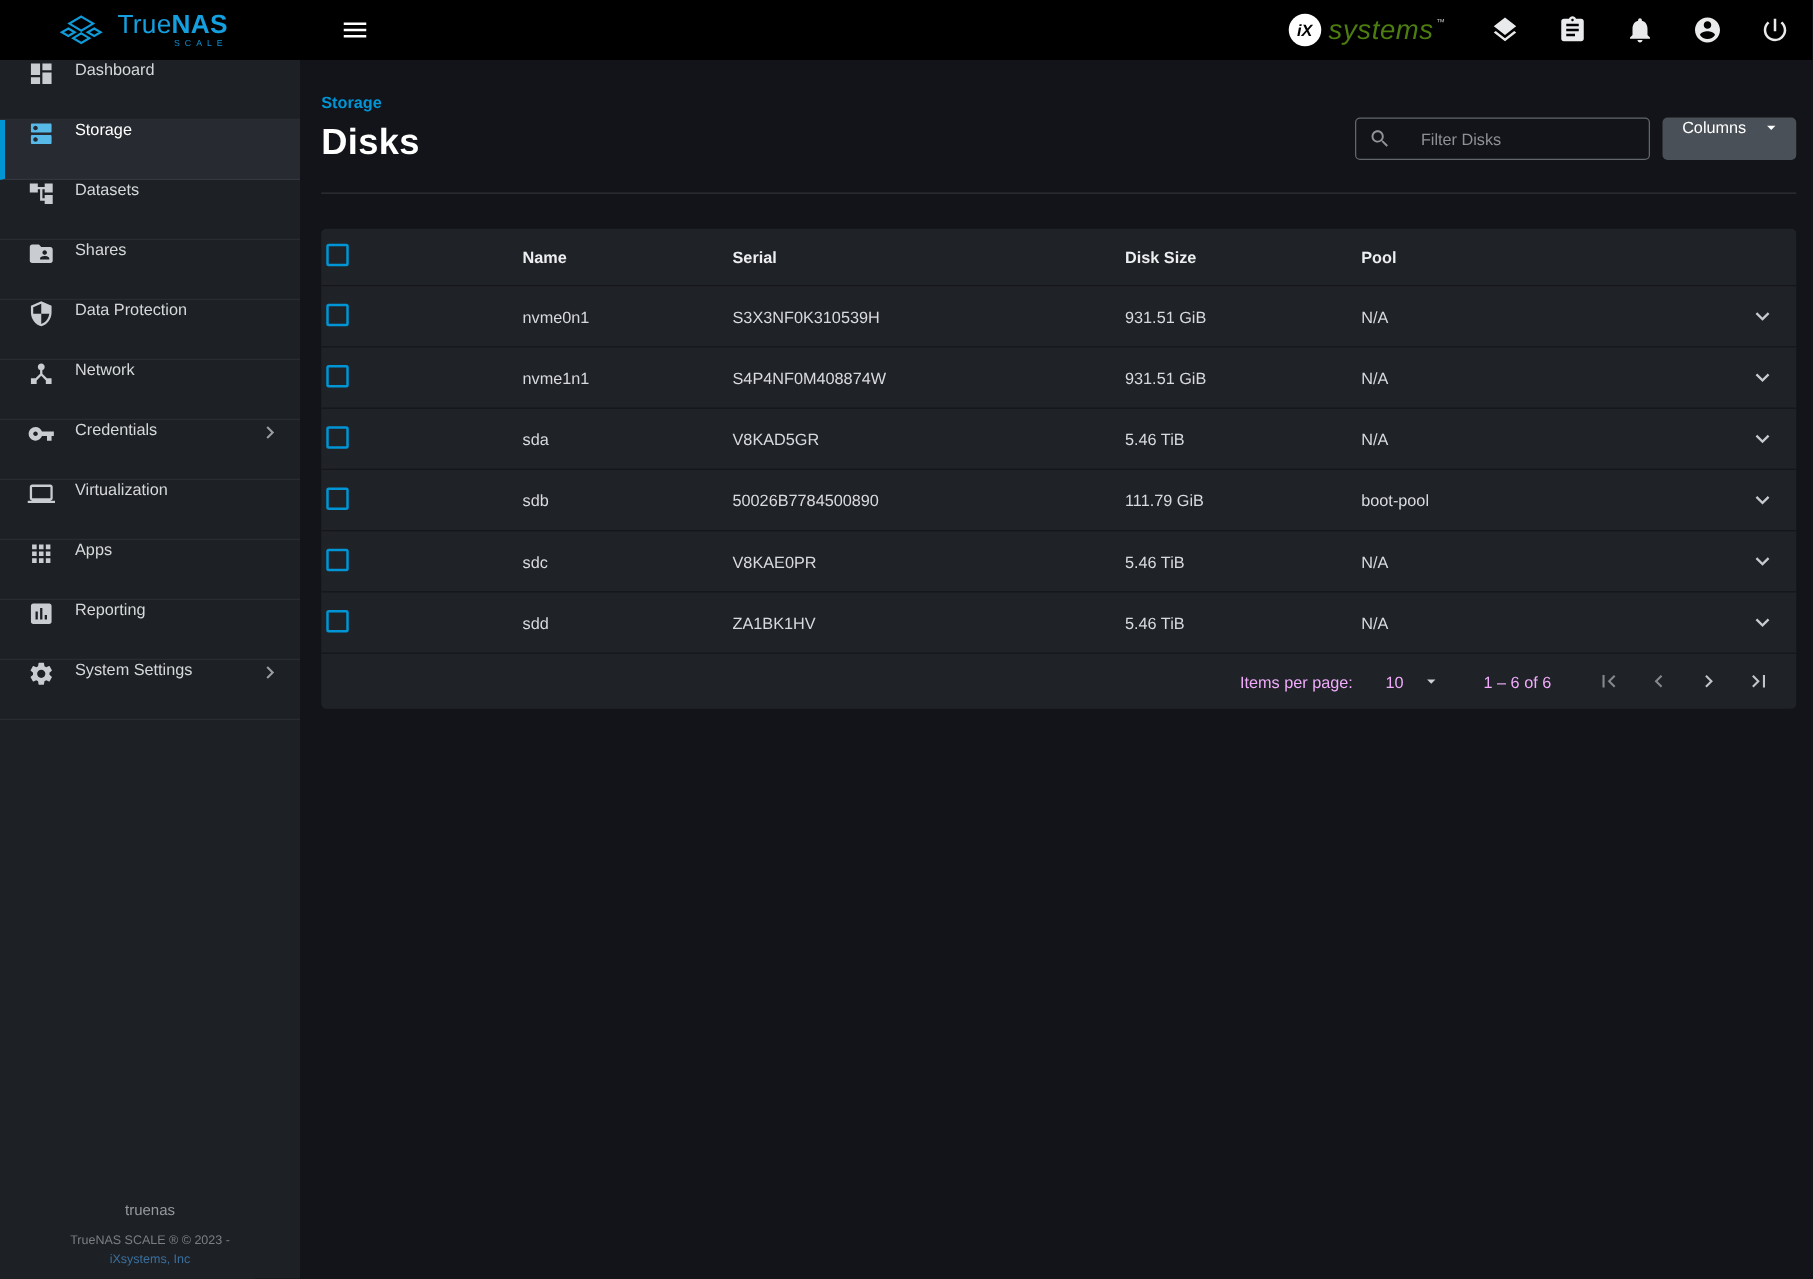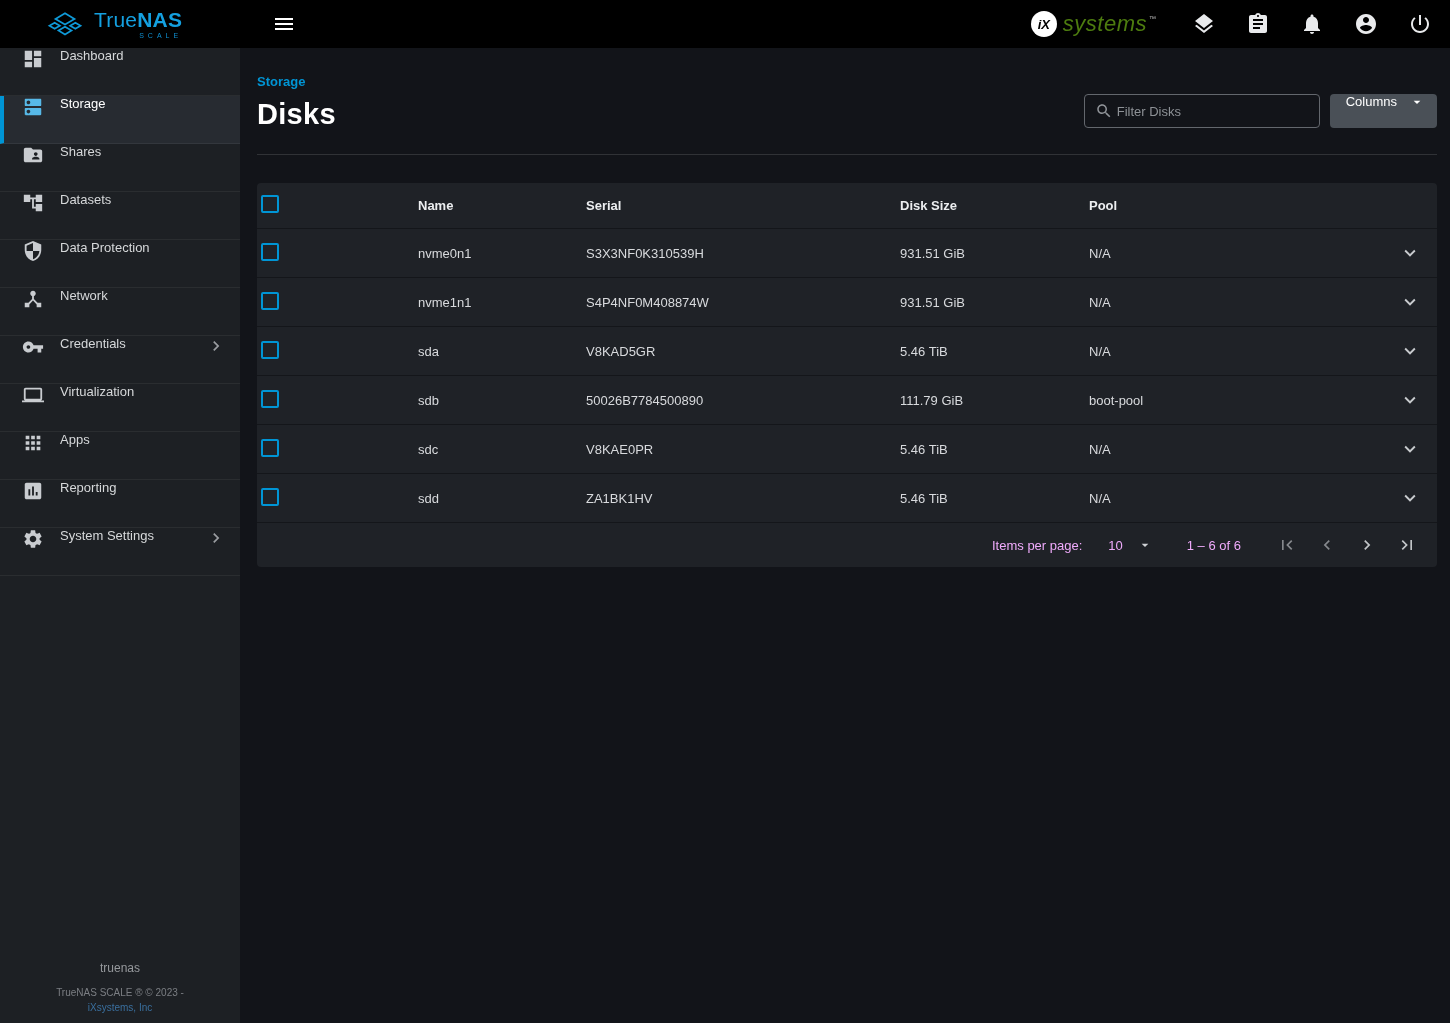--- a/index.html
+++ b/index.html
@@ -54,21 +54,21 @@
   .sf-company { font-size:10px; color:#3a6f9e; cursor:pointer; }
 
   
   .main { flex:1; padding:26px 13px 0 17px; }
   .page-header { display:flex; justify-content:space-between; align-items:flex-end; }
   .breadcrumb { font-size:13px; color:#0095d5; font-weight:700; cursor:pointer; }
   .page-title { font-size:29px; font-weight:700; color:#fff; margin-top:9px; letter-spacing:.3px; }
   .header-actions { display:flex; gap:10px; margin-bottom:3px; }
   .filter-field {
     width:236px; height:34px; border:1px solid #63676d; border-radius:4px;
-    display:flex; align-items:center; padding:0 10px; gap:4px; background:transparent;
+    display:flex; align-items:center; padding:0 10px; gap:24px; background:transparent;
   }
   .filter-field svg { fill:#909499; flex-shrink:0; }
   .filter-field input {
     background:transparent; border:none; outline:none; color:#e6e8ea;
     font-size:13px; width:100%; font-family:"Liberation Sans", sans-serif;
   }
   .filter-field input::placeholder { color:#8d9196; }
   .columns-btn {
     height:34px; padding:0 12px 0 16px; background:#4a5057; color:#fff; border:none;
     border-radius:4px; font-size:13px; display:flex; align-items:flex-start; gap:12px;
@@ -190,32 +190,32 @@
         <span>
             <svg width="22" height="22" viewBox="0 0 24 24">
               <path d="M20 13H4c-.55 0-1 .45-1 1v6c0 .55.45 1 1 1h16c.55 0 1-.45 1-1v-6c0-.55-.45-1-1-1zM7 19c-1.1 0-2-.9-2-2s.9-2 2-2 2 .9 2 2-.9 2-2 2zM20 3H4c-.55 0-1 .45-1 1v6c0 .55.45 1 1 1h16c.55 0 1-.45 1-1V4c0-.55-.45-1-1-1zM7 9c-1.1 0-2-.9-2-2s.9-2 2-2 2 .9 2 2-.9 2-2 2z"></path>
             </svg>
           </span>
         <span class="nav-label">Storage</span>
       </div>
       <div class="nav-item">
         <span>
             <svg width="22" height="22" viewBox="0 0 24 24">
+              <path d="M22 11V3h-7v3H9V3H2v8h7V8h2v10h4v3h7v-8h-7v3h-2V8h2v3z"></path>
+            </svg>
+          </span>
+        <span class="nav-label">Datasets</span>
+      </div>
+      <div class="nav-item">
+        <span>
+            <svg width="22" height="22" viewBox="0 0 24 24">
               <path d="M20 6h-8l-2-2H4c-1.1 0-2 .9-2 2v12c0 1.1.9 2 2 2h16c1.1 0 2-.9 2-2V8c0-1.1-.9-2-2-2zm-5 3c1.1 0 2 .9 2 2s-.9 2-2 2-2-.9-2-2 .9-2 2-2zm4 8h-8v-1c0-1.33 2.67-2 4-2s4 .67 4 2v1z"></path>
             </svg>
           </span>
         <span class="nav-label">Shares</span>
-      </div>
-      <div class="nav-item">
-        <span>
-            <svg width="22" height="22" viewBox="0 0 24 24">
-              <path d="M22 11V3h-7v3H9V3H2v8h7V8h2v10h4v3h7v-8h-7v3h-2V8h2v3z"></path>
-            </svg>
-          </span>
-        <span class="nav-label">Datasets</span>
       </div>
       <div class="nav-item">
         <span>
             <svg width="22" height="22" viewBox="0 0 24 24">
               <path d="M12 1L3 5v6c0 5.55 3.84 10.74 9 12 5.16-1.26 9-6.45 9-12V5l-9-4zm0 10.99h7c-.53 4.12-3.28 7.79-7 8.94V12H5V6.3l7-3.11v8.8z"></path>
             </svg>
           </span>
         <span class="nav-label">Data Protection</span>
       </div>
       <div class="nav-item">

